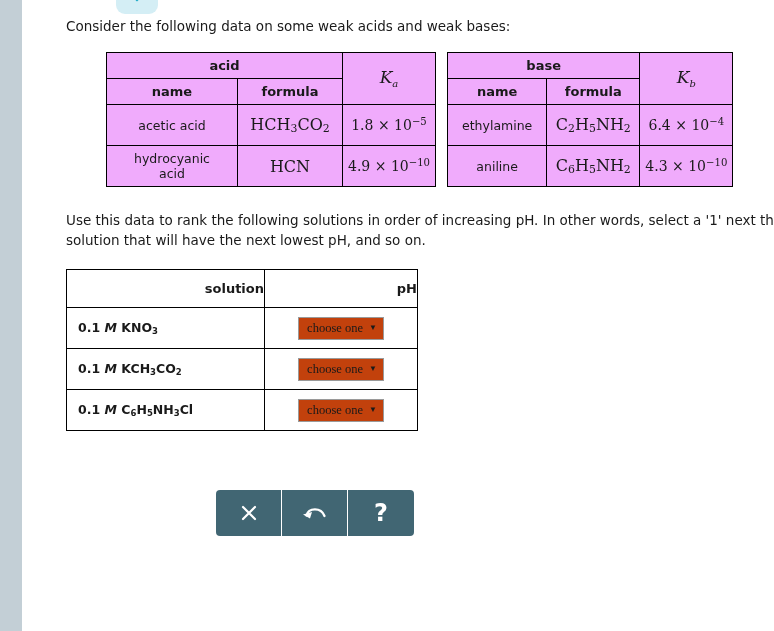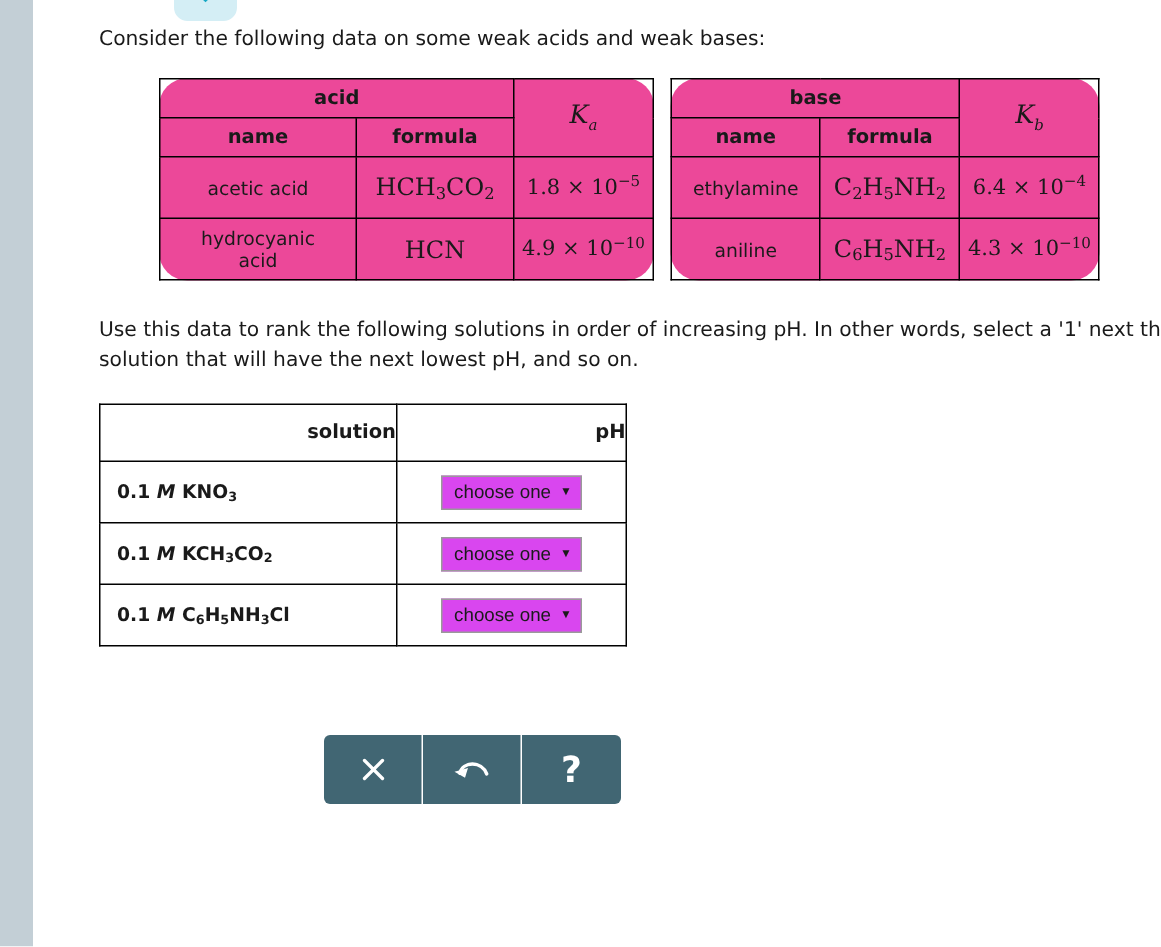--- a/index.html
+++ b/index.html
@@ -73,22 +73,21 @@
     width: 742px;
     font-size: 13.5px;
     line-height: 20px;
     color: #1a1a1a;
   }
 
   
   .data-table {
     position: absolute;
     border-collapse: collapse;
-    background: #ec4899;
-    border-radius: 19px;
+    background: #f0abfc;
   }
   .data-table td, .data-table th {
     border: 1.3px solid #000000;
     padding: 0;
     text-align: center;
     vertical-align: middle;
     font-weight: normal;
     color: #1a1a1a;
   }
   .data-table .hdr {
@@ -183,24 +182,24 @@
     height: 40px;
     text-align: center;
   }
 
   
   .choose-select {
     display: inline-flex;
     align-items: center;
     gap: 6px;
     border: 1px solid #9a9a9a;
-    background: #d946ef;
+    background: #c2410c;
     padding: 3px 6px 3px 8px;
     font-size: 12.5px;
-    font-family: Liberation Sans, sans-serif;
+    font-family: Liberation Serif, serif;
     color: #1a1a1a;
     cursor: pointer;
     line-height: 15px;
   }
   .choose-select .caret {
     font-size: 8px;
     color: #1a1a1a;
     position: relative;
     top: -1px;
   }

